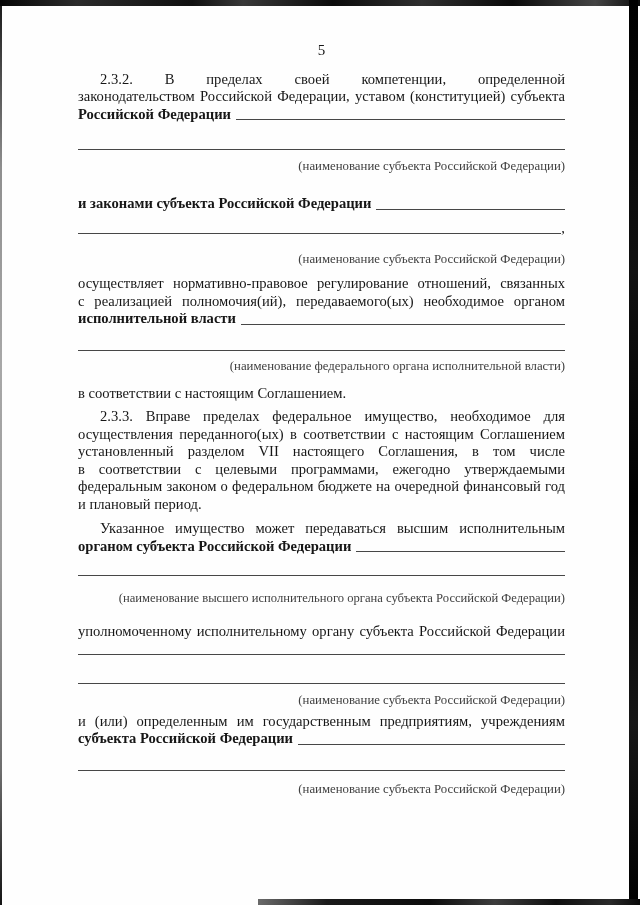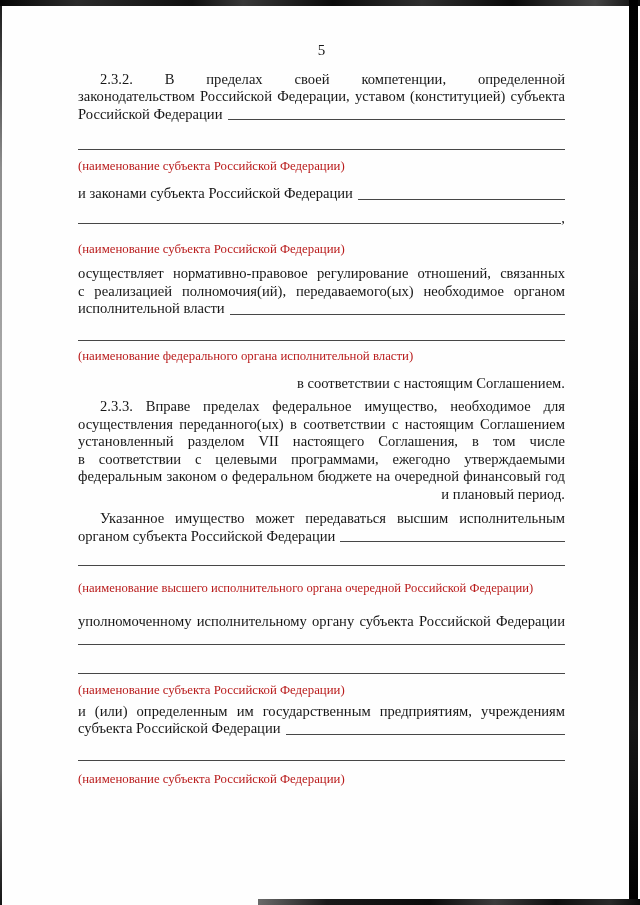--- a/index.html
+++ b/index.html
@@ -32,38 +32,38 @@
   }
 
   .content{
     position:absolute;left:78px;top:6px;width:487px;
     font-size:14.6px;line-height:17.5px;
   }
 
   .pageno{margin-top:36px;text-align:center;font-size:15px;}
 
   .line-j{text-align:justify;text-align-last:justify;}
-  .line-l{text-align:right;}
+  .line-l{text-align:left;}
   .indent{text-indent:22px;}
 
   .fillrow{display:flex;align-items:flex-end;}
-  .fillrow .t{white-space:pre;}
+  .fillrow .t{white-space:pre;font-weight:bold;}
   .fillrow .fill{
     flex:1;margin-left:5px;margin-bottom:3px;
     border-bottom:1.6px solid #474747;height:0;
   }
 
   .blank{
     border-bottom:1.6px solid #474747;height:0;
   }
   .blankrow{display:flex;align-items:flex-end;}
   .blankrow .blank{flex:1;margin-bottom:3px;}
   .blankrow .tail{line-height:17.5px;white-space:pre;}
 
-  .caption{text-align:left;font-size:12.8px;line-height:16px;color:#b91c1c;}
+  .caption{text-align:right;font-size:12.8px;line-height:16px;color:#404040;}
   .caption.wide{font-size:12.6px;}
 </style>
 </head>
 <body>
 
 <div class="page">
 
   <div class="topbar"></div>
   <div class="leftline"></div>
   <div class="rightbar"></div>
@@ -76,21 +76,21 @@
     <div class="line-j indent" style="margin-top:11px">2.3.2. В пределах своей компетенции, определенной</div>
     <div class="line-j">законодательством Российской Федерации, уставом (конституцией) субъекта</div>
     <div class="fillrow">
       <span class="t">Российской Федерации</span>
       <span class="fill"></span>
     </div>
 
     <div class="blank" style="margin-top:26px"></div>
     <div class="caption" style="margin-top:8px">(наименование субъекта Российской Федерации)</div>
 
-    <div class="fillrow" style="margin-top:11px">
+    <div class="fillrow" style="margin-top:21px">
       <span class="t">и законами субъекта Российской Федерации</span>
       <span class="fill"></span>
     </div>
 
     <div class="blankrow" style="margin-top:7px">
       <span class="blank"></span>
       <span class="tail">,</span>
     </div>
     <div class="caption" style="margin-top:14px">(наименование субъекта Российской Федерации)</div>
 
@@ -113,21 +113,21 @@
     <div class="line-j">федеральным законом о федеральном бюджете на очередной финансовый год</div>
     <div class="line-l">и плановый период.</div>
 
     <div class="line-j indent" style="margin-top:7px">Указанное имущество может передаваться высшим исполнительным</div>
     <div class="fillrow">
       <span class="t">органом субъекта Российской Федерации</span>
       <span class="fill"></span>
     </div>
 
     <div class="blank" style="margin-top:20px"></div>
-    <div class="caption wide" style="margin-top:14px">(наименование высшего исполнительного органа очередной Российской Федерации)</div>
+    <div class="caption wide" style="margin-top:14px">(наименование высшего исполнительного органа субъекта Российской Федерации)</div>
 
     <div class="line-j" style="margin-top:17px">уполномоченному исполнительному органу субъекта Российской Федерации</div>
 
     <div class="blank" style="margin-top:13px"></div>
     <div class="blank" style="margin-top:28px"></div>
     <div class="caption" style="margin-top:8px">(наименование субъекта Российской Федерации)</div>
 
     <div class="line-j" style="margin-top:5px">и (или) определенным им государственным предприятиям, учреждениям</div>
     <div class="fillrow">
       <span class="t">субъекта Российской Федерации</span>

